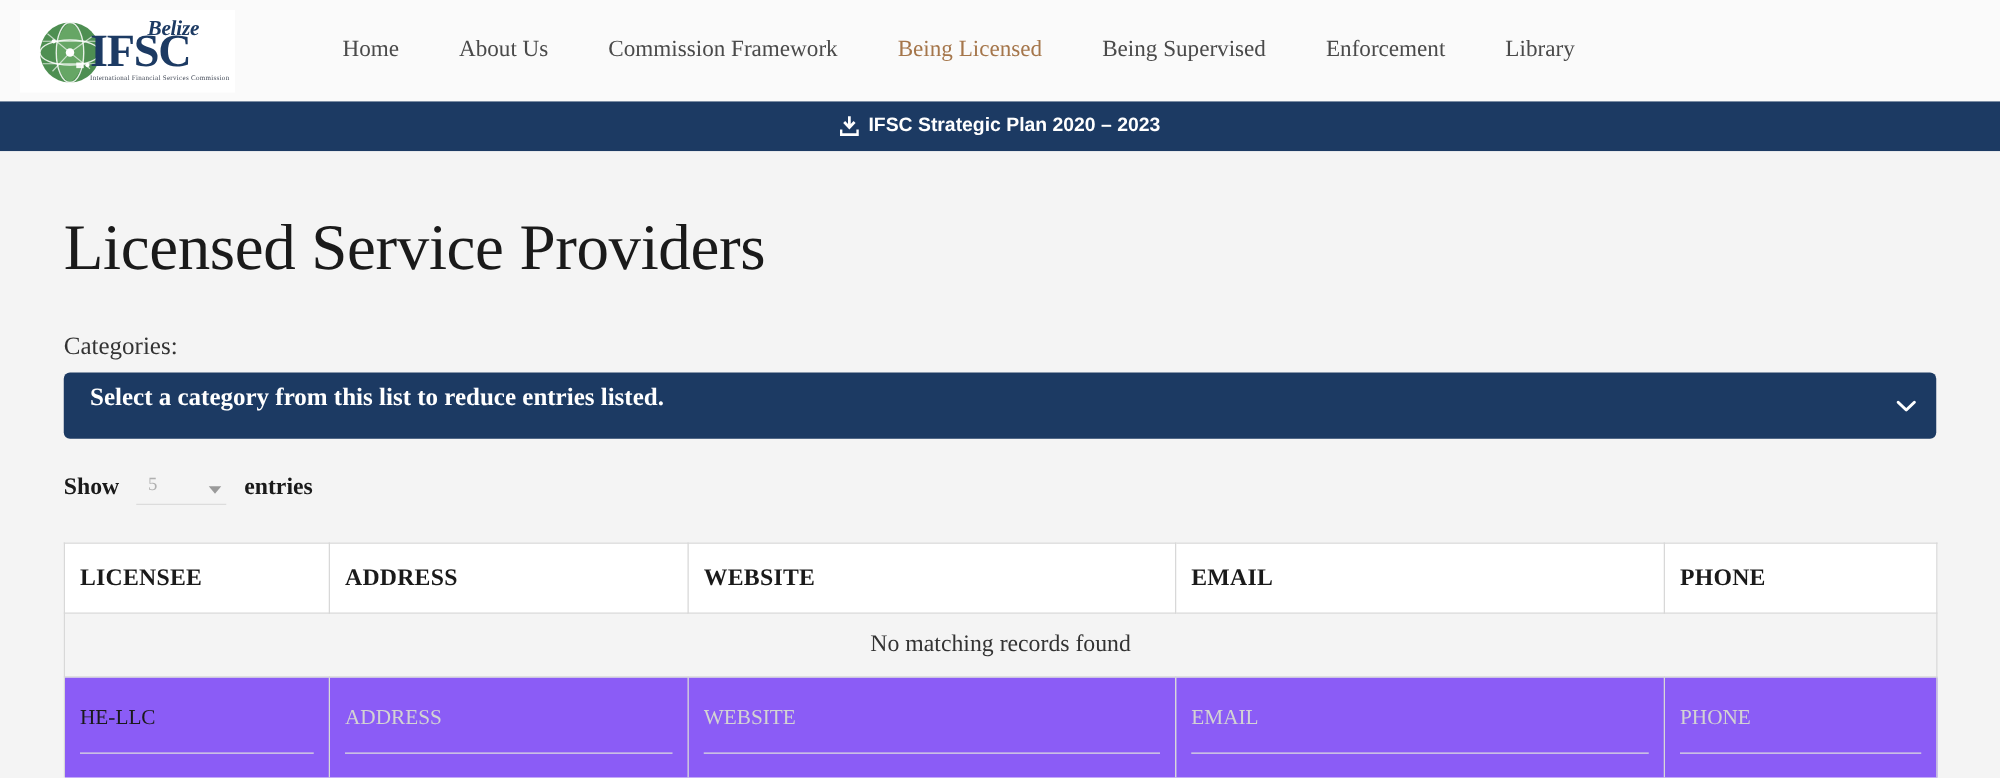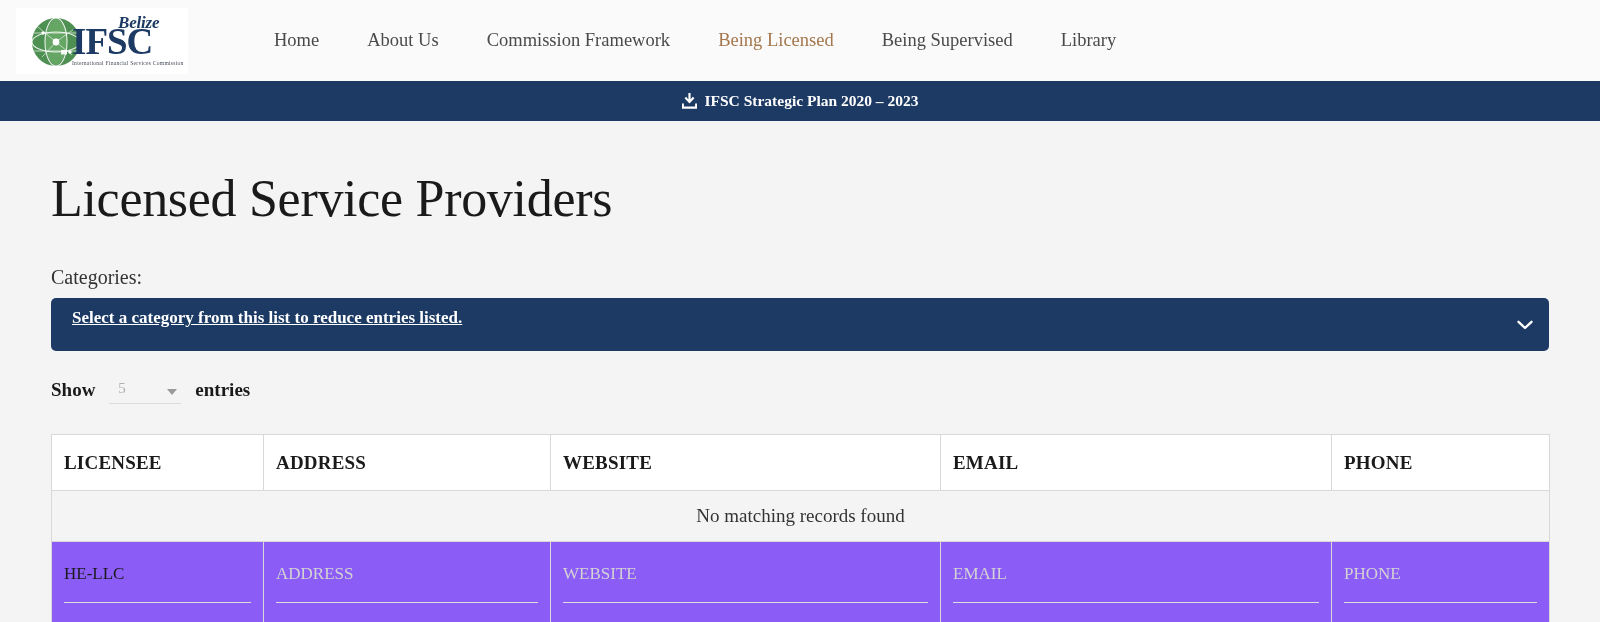--- a/index.html
+++ b/index.html
@@ -99,21 +99,21 @@
     background: #1c3a63;
     display: flex;
     align-items: center;
     justify-content: center;
   }
   .banner-link {
     display: inline-flex;
     align-items: center;
     gap: 8px;
     color: #ffffff;
-    font-family: Liberation Serif, serif;
+    font-family: Liberation Sans, sans-serif;
     font-weight: bold;
     font-size: 15.5px;
     text-decoration: none;
     cursor: pointer;
   }
   .download-icon { display: block; }
 
   
   .page-body {
     background: #f4f4f4;
@@ -144,27 +144,26 @@
   }
   .cat-select {
     width: 100%;
     height: 53px;
     background: #1c3a63;
     border: none;
     border-radius: 5px;
     color: #ffffff;
     font-family: "Liberation Serif", serif;
     font-weight: bold;
-    font-size: 17px;
+    font-size: 20px;
     padding: 0 40px 14px 21px;
     -webkit-appearance: none;
     appearance: none;
     cursor: pointer;
     outline: none;
-    text-decoration: underline;
   }
   .cat-chevron {
     position: absolute;
     right: 16px;
     top: 50%;
     transform: translateY(-50%);
     pointer-events: none;
   }
 
   
@@ -293,20 +292,21 @@
       <div class="logo-tag">International Financial Services Commission</div>
     </div>
   </div>
 
   <nav class="main-nav">
     <a class="nav-item" href="#">Home</a>
     <a class="nav-item" href="#">About Us</a>
     <a class="nav-item" href="#">Commission Framework</a>
     <a class="nav-item active" href="#">Being Licensed</a>
     <a class="nav-item" href="#">Being Supervised</a>
+    <a class="nav-item" href="#">Enforcement</a>
     <a class="nav-item" href="#">Library</a>
   </nav>
 </div>
 
 <div class="strategic-banner">
   <a class="banner-link" href="#">
     <svg class="download-icon" width="15" height="16" viewBox="0 0 15 16">
       <path d="M7.5 0.5 L7.5 8.2 M4.1 5.4 L7.5 9 L10.9 5.4" stroke="#ffffff" stroke-width="2.2" fill="none" stroke-linecap="square"></path>
       <path d="M0.8 10.5 L0.8 14.6 L14.2 14.6 L14.2 10.5" stroke="#ffffff" stroke-width="2.2" fill="none"></path>
     </svg>

